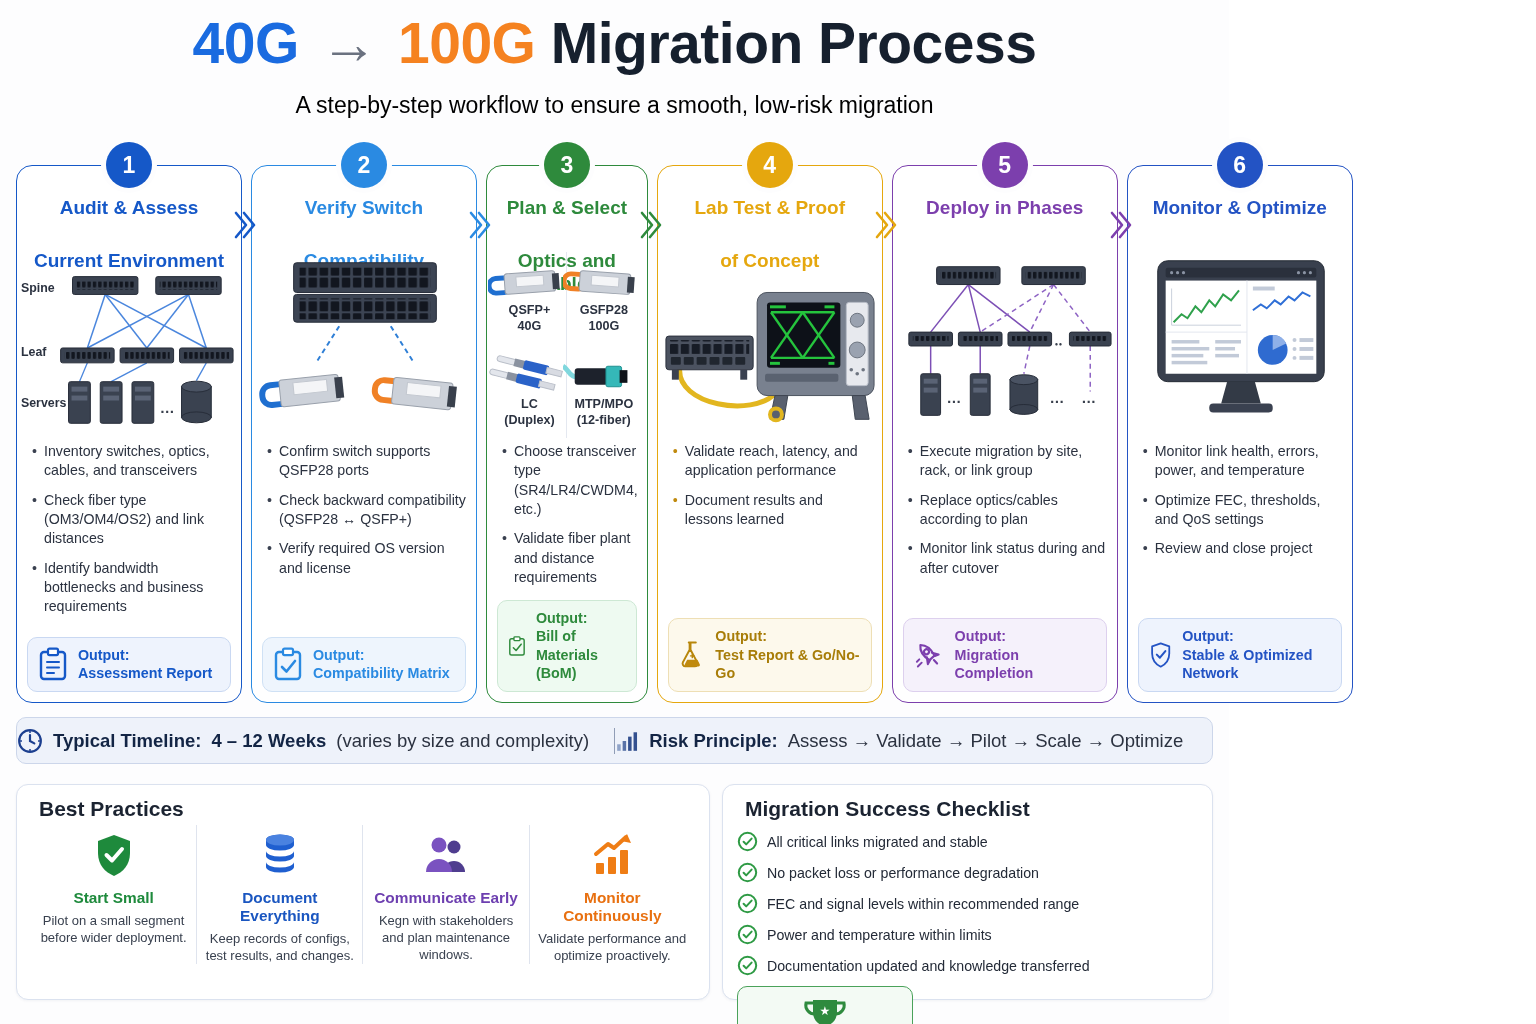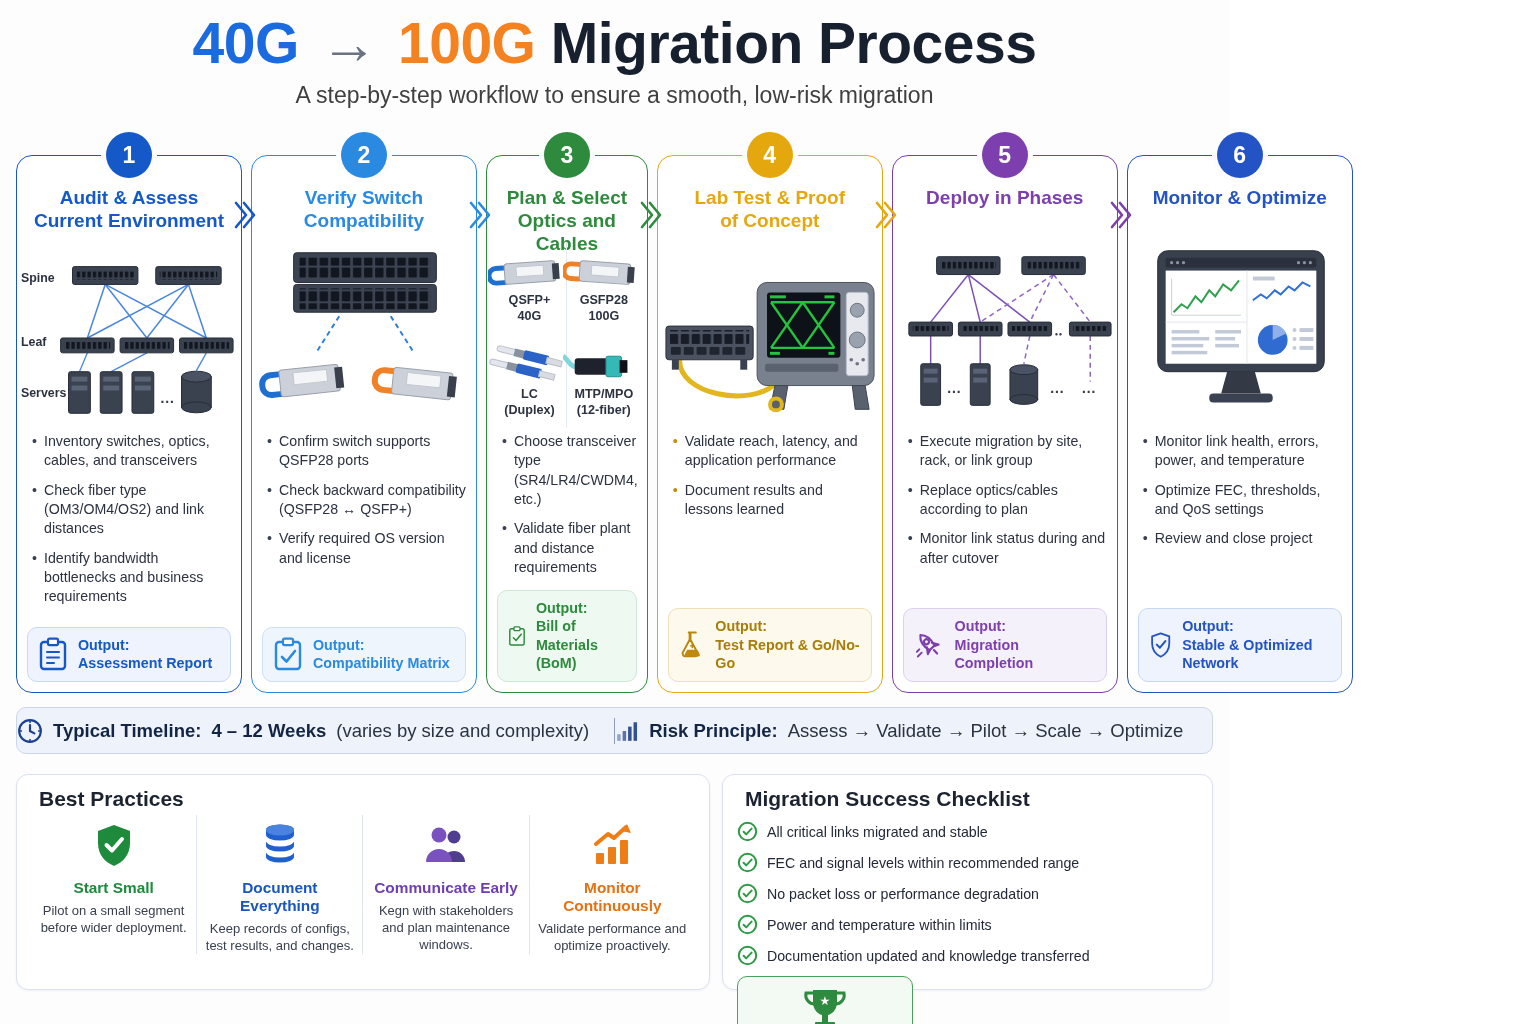--- a/index.html
+++ b/index.html
@@ -9,33 +9,33 @@
     font-family:"Liberation Sans", sans-serif; color:#1c2433;
   }
   .page { position:relative; width:1229px; height:1024px; background:#fdfdfe; }
 
   
   header { text-align:center; padding-top:10px; }
   h1 { margin:0; font-size:57px; font-weight:800; letter-spacing:-0.5px; color:#16202e; }
   h1 .t40  { color:#1a6be0; }
   h1 .tar  { color:#6b7280; font-weight:700; padding:0 6px; }
   h1 .t100 { color:#f58220; }
-  .subtitle { font-size:23px; color:#404040; margin-top:6px; }
+  .subtitle { font-size:23px; color:#000000; margin-top:16px; }
 
   
   .steps { display:flex; gap:9px; margin:46px 16px 0; height:538px; }
   .step { position:relative; flex:1; border:1.7px solid var(--c); border-radius:16px; background:#fff; }
   .num {
     position:absolute; top:-24px; left:50%; transform:translateX(-50%);
     width:46px; height:46px; border-radius:50%; background:var(--c); color:#fff;
     font-size:23px; font-weight:700; display:flex; align-items:center; justify-content:center;
     box-shadow:0 0 0 5px #fdfdfe;
   }
   .stitle { margin:30px 6px 0; height:52px; text-align:center; font-size:19px; line-height:1.22;
-            color:var(--c); font-weight:700; display:flex; flex-direction:column; }
+            color:var(--c); font-weight:700; display:flex; flex-direction:column;gap:30px; }
   .stitle span { display:block; }
   .illus { height:190px; display:flex; align-items:center; justify-content:center; margin-top:2px; }
   .bullets { list-style:none; margin:2px 0 0; padding:0 9px 0 15px; }
   .bullets li { position:relative; padding-left:12px; font-size:14.2px; line-height:1.36;
                 color:#2b3240; margin-bottom:10px; }
   .bullets li::before { content:"•"; position:absolute; left:0; color:#3a4150; }
   .step4 .bullets li::before { color:#c08a0e; }
   .output {
     position:absolute; left:10px; right:10px; bottom:10px; display:flex; align-items:center;
     gap:10px; padding:8px 10px; background:var(--bg); border:1px solid var(--bd); border-radius:10px;
@@ -678,28 +678,28 @@
                 <circle cx="10.5" cy="10.5" r="8.7" fill="none" stroke="#2e9a44" stroke-width="2"></circle>
                 <path d="M6.6 10.8 l2.6 2.6 L14.6 7.6" fill="none" stroke="#2e9a44" stroke-width="2" stroke-linecap="round" stroke-linejoin="round"></path>
               </svg>
             <span>All critical links migrated and stable</span>
           </li>
           <li>
             <svg width="21" height="21" viewBox="0 0 21 21">
                 <circle cx="10.5" cy="10.5" r="8.7" fill="none" stroke="#2e9a44" stroke-width="2"></circle>
                 <path d="M6.6 10.8 l2.6 2.6 L14.6 7.6" fill="none" stroke="#2e9a44" stroke-width="2" stroke-linecap="round" stroke-linejoin="round"></path>
               </svg>
-            <span>FEC and signal levels within recommended range</span>
+            <span>No packet loss or performance degradation</span>
           </li>
           <li>
             <svg width="21" height="21" viewBox="0 0 21 21">
                 <circle cx="10.5" cy="10.5" r="8.7" fill="none" stroke="#2e9a44" stroke-width="2"></circle>
                 <path d="M6.6 10.8 l2.6 2.6 L14.6 7.6" fill="none" stroke="#2e9a44" stroke-width="2" stroke-linecap="round" stroke-linejoin="round"></path>
               </svg>
-            <span>No packet loss or performance degradation</span>
+            <span>FEC and signal levels within recommended range</span>
           </li>
           <li>
             <svg width="21" height="21" viewBox="0 0 21 21">
                 <circle cx="10.5" cy="10.5" r="8.7" fill="none" stroke="#2e9a44" stroke-width="2"></circle>
                 <path d="M6.6 10.8 l2.6 2.6 L14.6 7.6" fill="none" stroke="#2e9a44" stroke-width="2" stroke-linecap="round" stroke-linejoin="round"></path>
               </svg>
             <span>Power and temperature within limits</span>
           </li>
           <li>
             <svg width="21" height="21" viewBox="0 0 21 21">

